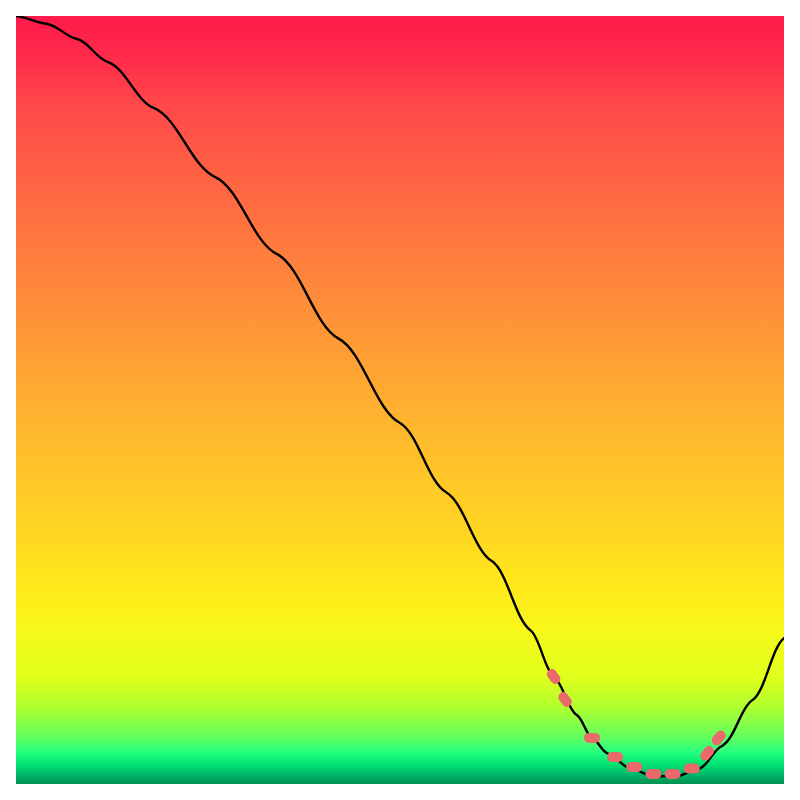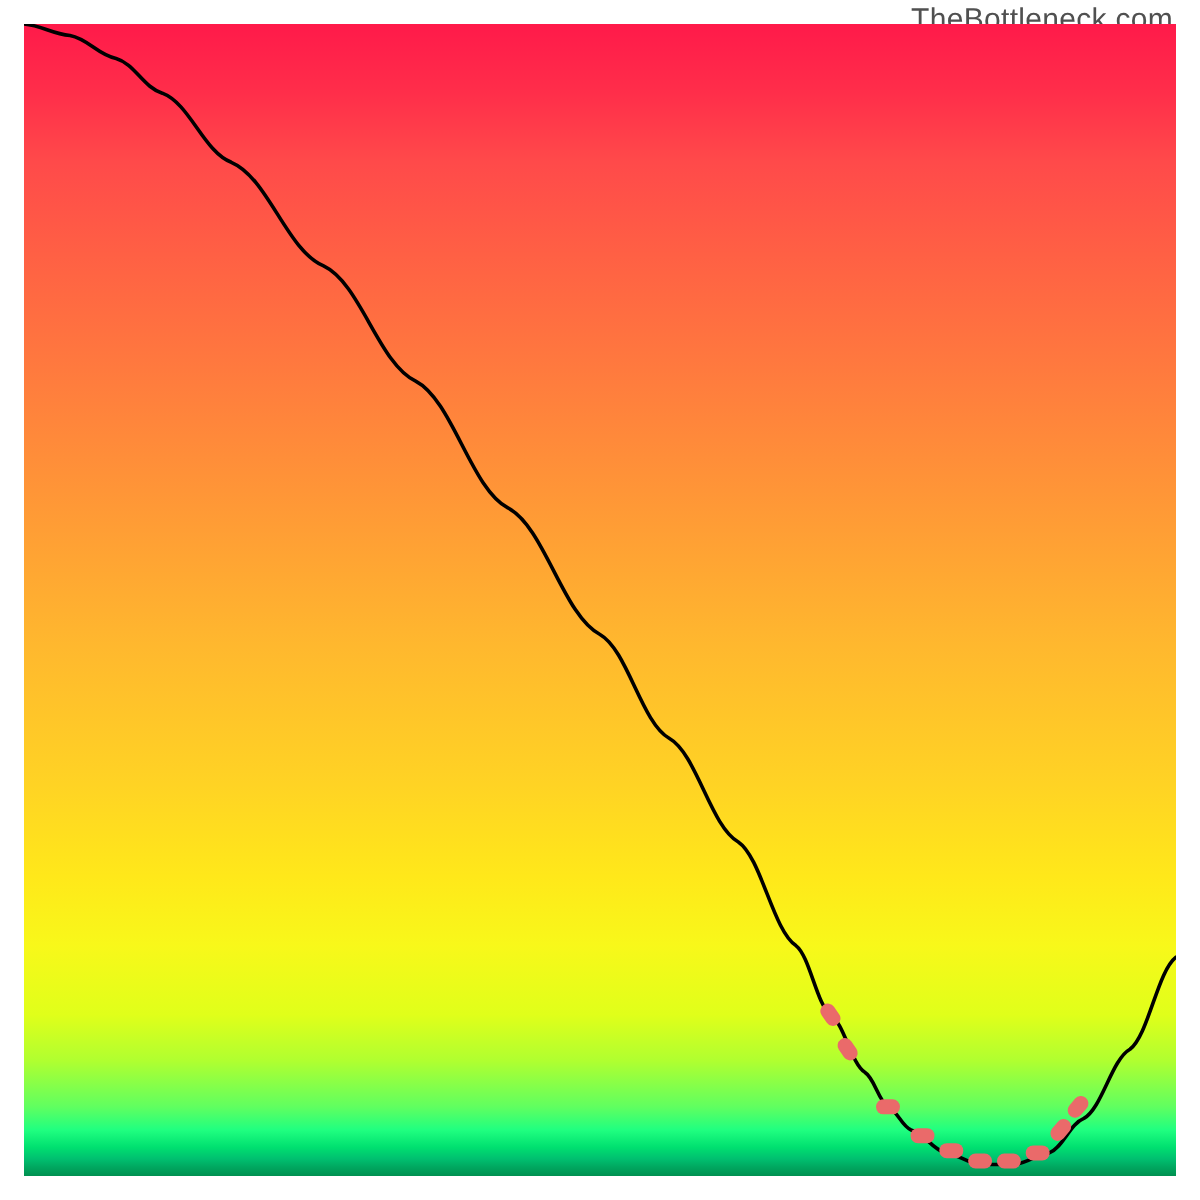--- a/index.html
+++ b/index.html
@@ -71,21 +71,20 @@
   .marker {
     fill: #ea6a6a;
     stroke: none;
   }
 </style>
 </head>
 <body>
 
 <div class="stage">
 
-  <div class="attribution">TheBottleneck.com</div>
 
   <div class="plot-area">
     <svg class="overlay-svg" viewBox="0 0 768 768">
       <path id="curve-path" class="curve" d="M 0.0 0.0 C 12.3 1.2, 18.4 6.5, 30.7 7.7 C 43.0 10.0, 49.2 20.7, 61.4 23.0 C 73.7 26.5, 79.9 42.6, 92.2 46.1 C 110.6 53.0, 119.8 85.2, 138.2 92.2 C 162.8 102.5, 175.1 150.9, 199.7 161.3 C 224.3 172.8, 236.5 226.6, 261.1 238.1 C 285.7 250.8, 298.0 309.9, 322.6 322.6 C 347.1 335.2, 359.4 394.4, 384.0 407.0 C 402.4 417.4, 411.6 465.8, 430.1 476.2 C 448.5 486.5, 457.7 534.9, 476.2 545.3 C 491.5 555.6, 499.2 604.0, 514.6 614.4 C 523.8 621.3, 528.4 653.6, 537.6 660.5 C 546.8 666.2, 551.4 693.1, 560.6 698.9 C 566.8 702.3, 569.9 718.5, 576.0 721.9 C 582.1 724.2, 585.2 735.0, 591.4 737.3 C 600.6 739.6, 605.2 750.3, 614.4 752.6 C 623.6 753.8, 628.2 759.2, 637.4 760.3 C 646.7 760.3, 651.3 760.3, 660.5 760.3 C 669.7 759.2, 674.3 753.8, 683.5 752.6 C 692.7 749.2, 697.3 733.1, 706.6 729.6 C 718.8 722.7, 725.0 690.4, 737.3 683.5 C 749.6 674.3, 755.7 631.3, 768.0 622.1"></path>
       <g id="markers-group">
           <rect x="529.6" y="655.5" width="16" height="10" rx="5" ry="5" class="marker" transform="rotate(55 537.6 660.5)"></rect>
           <rect x="541.1" y="678.5" width="16" height="10" rx="5" ry="5" class="marker" transform="rotate(55 549.1 683.5)"></rect>
           <rect x="568.0" y="716.9" width="16" height="10" rx="5" ry="5" class="marker" transform="rotate(0 576.0 721.9)"></rect>
           <rect x="591.0" y="736.1" width="16" height="10" rx="5" ry="5" class="marker" transform="rotate(0 599.0 741.1)"></rect>
           <rect x="610.2" y="746.1" width="16" height="10" rx="5" ry="5" class="marker" transform="rotate(0 618.2 751.1)"></rect>

